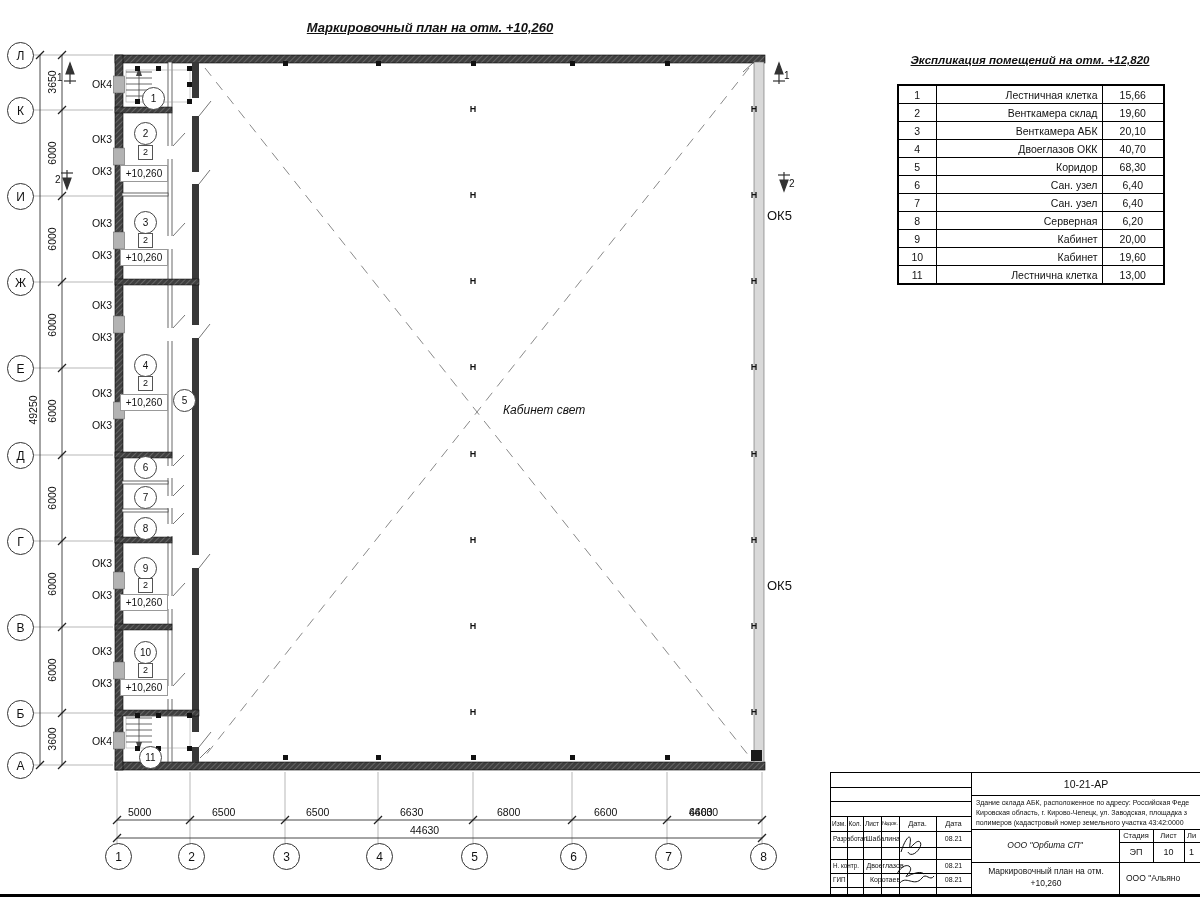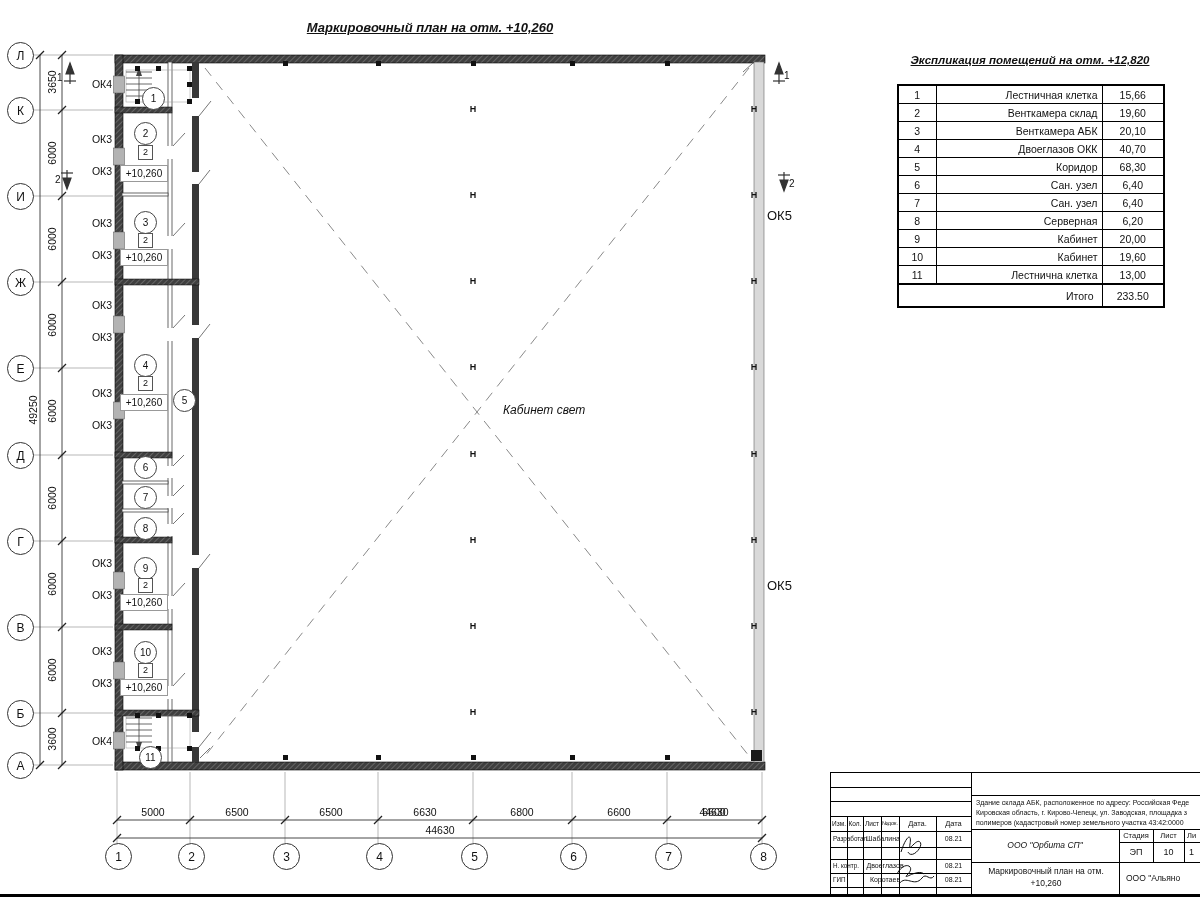--- a/index.html
+++ b/index.html
@@ -11,21 +11,21 @@
   .main-title{left:230px;top:20px;width:400px;text-align:center;font-size:13px;font-weight:bold;
               font-style:italic;text-decoration:underline}
   
   .circ{position:absolute;border:1px solid #333;border-radius:50%;background:#fff;
         display:flex;align-items:center;justify-content:center}
   .ax{width:25px;height:25px;font-size:12px}
   .rc{width:21px;height:21px;font-size:10px;border-color:#444}
   
   .dimv{position:absolute;width:40px;height:12px;font-size:10.5px;text-align:center;
         transform:rotate(-90deg)}
-  .dimh{position:absolute;width:50px;height:12px;font-size:10.5px;text-align:center}
+  .dimh{position:absolute;width:50px;height:12px;font-size:10.5px;text-align:left}
   .ok{position:absolute;width:30px;font-size:10.5px;text-align:right}
   .ok5{position:absolute;width:30px;font-size:13px;text-align:left}
   .sec{position:absolute;font-size:10px}
   .colH{position:absolute;width:16px;text-align:center;font-size:9px;font-weight:bold}
   .tsq{position:absolute;width:13px;height:13px;border:1px solid #555;background:#fff;
        font-size:9px;line-height:13px;text-align:center}
   .elev{position:absolute;width:46px;height:15px;border:1px solid #999;background:#fff;
         font-size:10px;line-height:15px;text-align:center}
   .hall-label{position:absolute;font-size:12px;font-style:italic}
   
@@ -416,24 +416,20 @@
   <tr>
         <td class="c">10</td>
         <td class="l">Кабинет</td>
         <td class="c">19,60</td>
       </tr>
   <tr>
         <td class="c">11</td>
         <td class="l">Лестнична клетка</td>
         <td class="c">13,00</td>
       </tr>
-  <tr class="total">
-    <td colspan="2" style="text-align:right;padding-right:8px">Итого</td>
-    <td class="c">233.50</td>
-  </tr>
 </tbody>
   </table>
 
 <div class="abs tb">
 
   <div class="tbl" style="left:0;top:14px;width:140px;height:1px"></div>
   <div class="tbl" style="left:0;top:28px;width:140px;height:1px"></div>
   <div class="tbl" style="left:0;top:43px;width:140px;height:1px"></div>
   <div class="tbl" style="left:0;top:58px;width:140px;height:1px"></div>
   <div class="tbl" style="left:0;top:74px;width:140px;height:1px"></div>
@@ -449,20 +445,21 @@
   <div class="tbl" style="left:16px;top:43px;width:1px;height:79px"></div>
   <div class="tbl" style="left:32px;top:43px;width:1px;height:79px"></div>
   <div class="tbl" style="left:50px;top:43px;width:1px;height:79px"></div>
   <div class="tbl" style="left:68px;top:43px;width:1px;height:79px"></div>
   <div class="tbl" style="left:105px;top:43px;width:1px;height:79px"></div>
   <div class="tbl" style="left:140px;top:0;width:1.4px;height:122px"></div>
   <div class="tbl" style="left:288px;top:56px;width:1px;height:66px"></div>
   <div class="tbl" style="left:322px;top:56px;width:1px;height:33px"></div>
   <div class="tbl" style="left:353px;top:56px;width:1px;height:33px"></div>
 
+  <div class="tbt" style="left:140px;top:0;width:230px;line-height:22px;font-size:10.5px">10-21-АР</div>
   <div class="tbt" style="left:145px;top:25px;text-align:left;font-size:7px;line-height:10px">
     <div>Здание склада АБК, расположенное по адресу: Российская Феде</div>
     <div>Кировская область, г. Кирово-Чепецк, ул. Заводская, площадка з</div>
     <div>полимеров (кадастровый номер земельного участка 43:42:0000</div>
   </div>
   <div class="tbt" style="left:0;top:43px;width:16px;line-height:15px;font-size:6.5px">Изм.</div>
   <div class="tbt" style="left:16px;top:43px;width:16px;line-height:15px;font-size:6.5px">Кол.</div>
   <div class="tbt" style="left:32px;top:43px;width:18px;line-height:15px;font-size:6.5px">Лист</div>
   <div class="tbt" style="left:50px;top:43px;width:18px;line-height:15px;font-size:5.5px">№док.</div>
   <div class="tbt" style="left:68px;top:43px;width:37px;line-height:15px;font-size:7.5px">Дата.</div>

